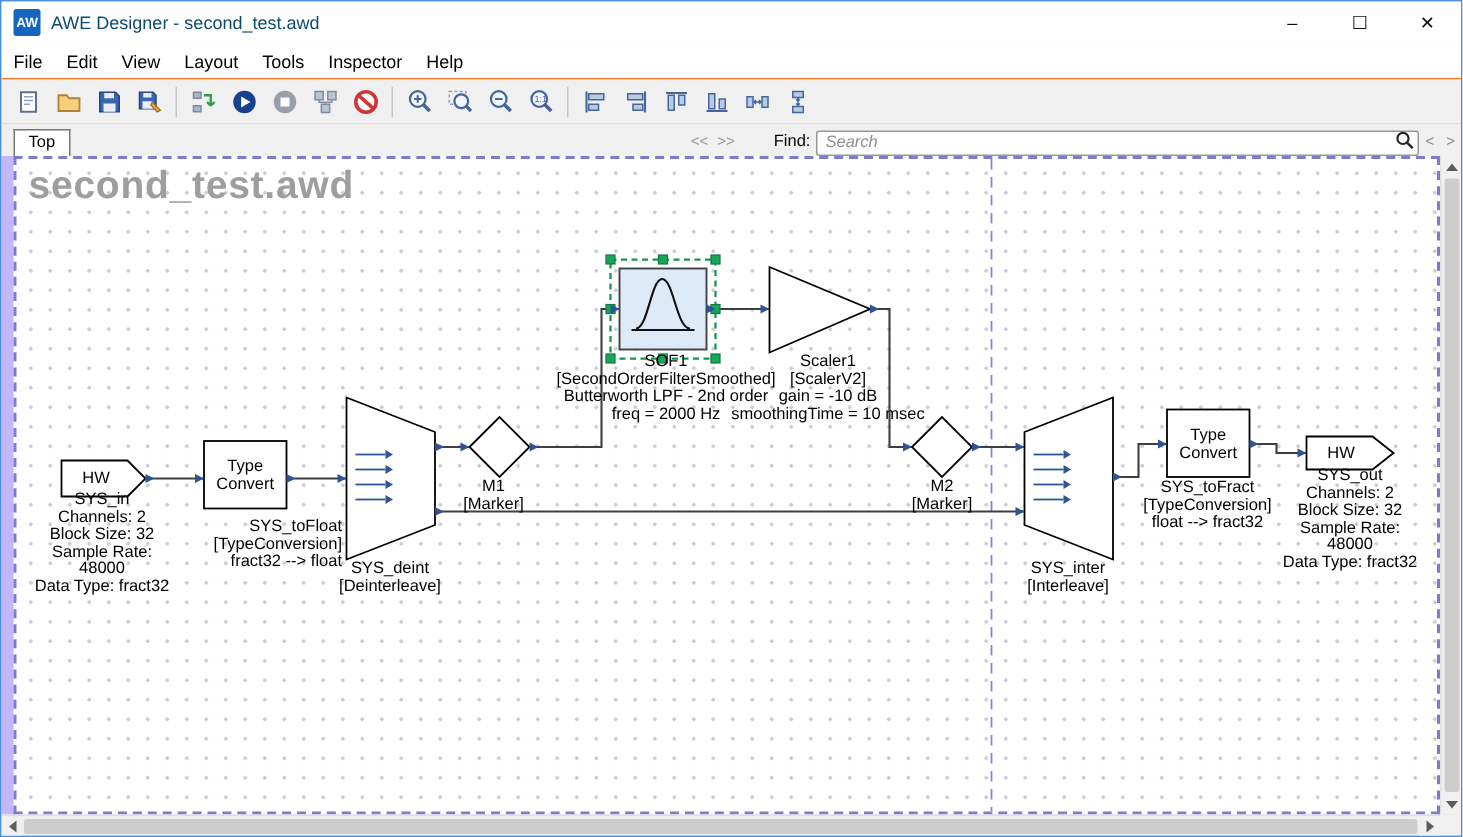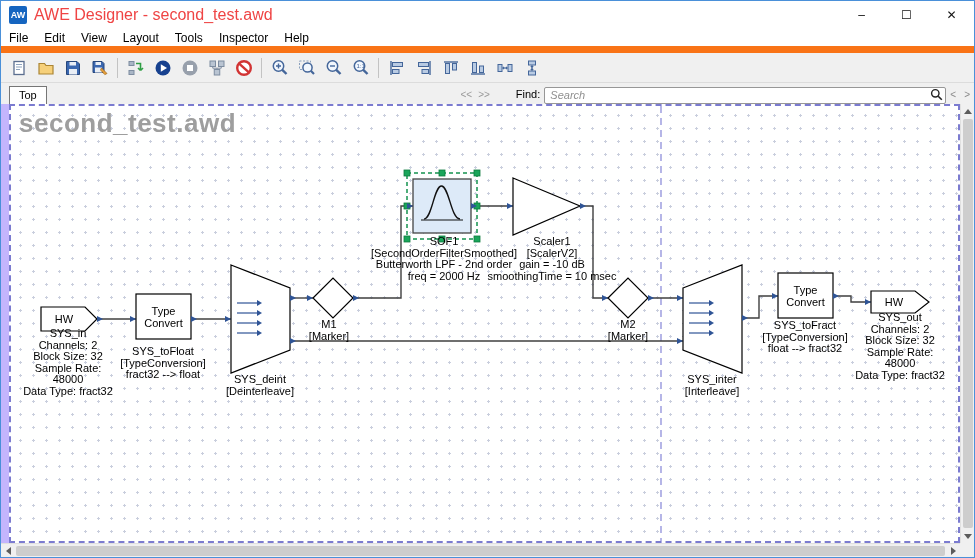--- a/index.html
+++ b/index.html
@@ -5,28 +5,28 @@
   * { margin:0; padding:0; box-sizing:border-box; }
   html,body { width:975px; height:558px; overflow:hidden;
     font-family:"Liberation Sans", sans-serif; background:#f0f0f0; }
   .window { width:975px; height:558px; border:1px solid #4a90d9;
     background:#f0f0f0; display:flex; flex-direction:column; overflow:hidden; }
 
   
   .titlebar { height:28px; background:#fff; display:flex; align-items:center; flex:0 0 auto; }
   .app-icon { width:18px; height:18px; margin:0 7px 0 8px; background:#1565c0; color:#fff;
     font-size:9px; font-weight:bold; display:flex; align-items:center; justify-content:center; border-radius:2px; }
-  .title-text { font-size:16px; color:#ef4444; }
+  .title-text { font-size:12px; color:#0c4a6e; }
   .win-controls { margin-left:auto; display:flex; height:100%; }
   .win-btn { width:45px; height:100%; display:flex; align-items:center; justify-content:center;
     font-size:12px; border:none; background:transparent; color:#111; }
 
   
   .menubar { height:24px; background:#fff; display:flex; align-items:center; font-size:12px;
-    border-bottom:7px solid #f97316; flex:0 0 auto; }
+    border-bottom:1px solid #f97316; flex:0 0 auto; }
   .menu-item { padding:0 8px; height:100%; display:flex; align-items:center; background:transparent; border:none; font-size:12px; }
 
   
   .toolbar { height:30px; background:#f0f0f0; display:flex; align-items:center; padding-left:4px;
     border-bottom:1px solid #dcdcdc; flex:0 0 auto; }
   .tool-btn { width:27px; height:26px; display:flex; align-items:center; justify-content:center;
     background:transparent; border:none; }
   .tool-sep { width:1px; height:20px; background:#c3c3c3; margin:0 4px; }
 
   
@@ -359,21 +359,21 @@
       <div class="hw-text" style="left:860px; top:185px; width:46px; height:22px;">HW</div>
 
       <div class="lbl" style="left:7px; top:222px; width:100px;">
         <div>SYS_in</div>
         <div>Channels: 2</div>
         <div>Block Size: 32</div>
         <div>Sample Rate: 48000</div>
         <div>Data Type: fract32</div>
       </div>
 
-      <div class="lbl" style="left:87px; top:240px; width:130px;">
+      <div class="lbl" style="left:87px; top:240px; width:130px;text-align:right;">
         <div>SYS_toFloat</div>
         <div>[TypeConversion]</div>
         <div>fract32 --&gt; float</div>
       </div>
 
       <div class="lbl" style="left:189px; top:268px; width:120px;">
         <div>SYS_deint</div>
         <div>[Deinterleave]</div>
       </div>
 

